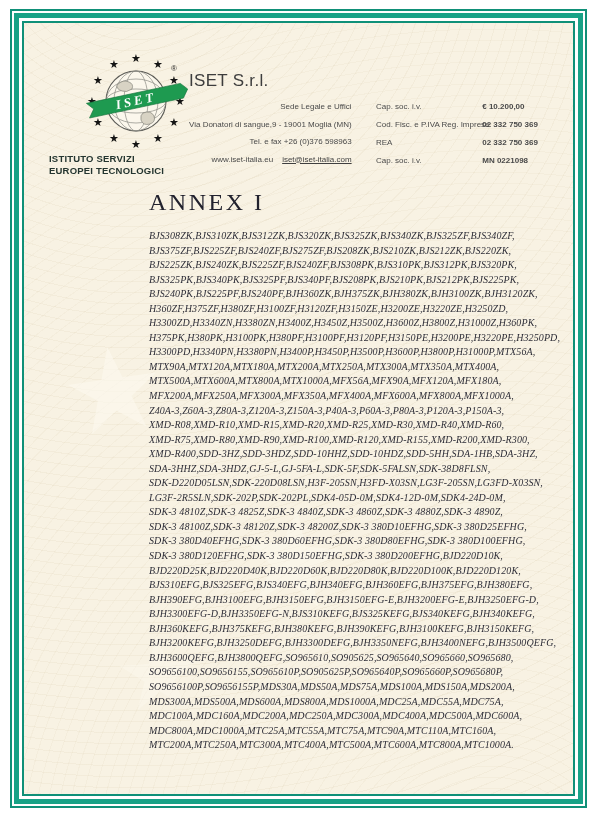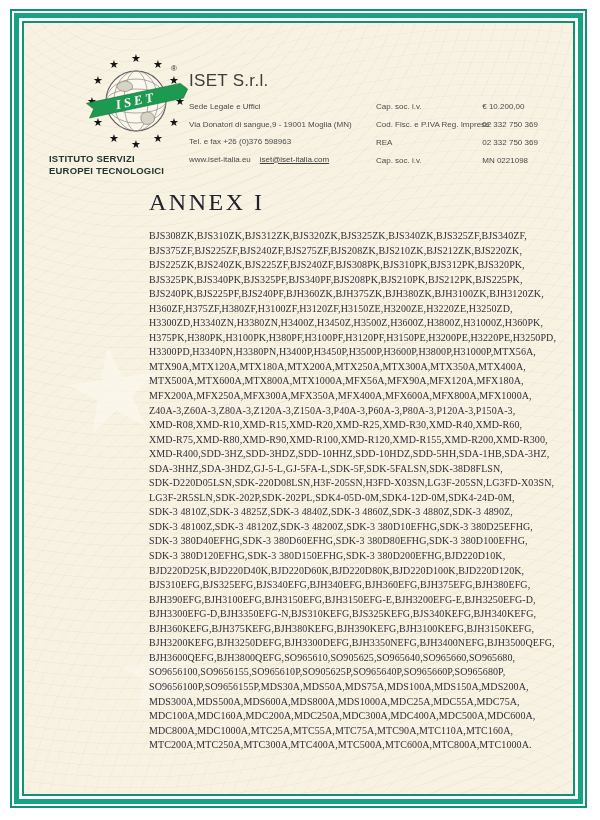--- a/index.html
+++ b/index.html
@@ -21,38 +21,38 @@
 
   
   .logo-wrap{position:absolute;left:55px;top:30px;width:120px;height:100px;}
   .org-name{
     position:absolute;left:25px;top:130px;width:180px;text-align:left;
     font-weight:bold;font-size:9.5px;line-height:12px;color:#243530;letter-spacing:.2px;
   }
 
   
   .company-name{position:absolute;left:165px;top:48px;font-size:17px;color:#3d3d3d;letter-spacing:.3px;}
-  .addr{position:absolute;left:165px;top:80px;color:#4a4a4a;font-size:8px;}
+  .addr{position:absolute;left:165px;top:80px;color:#4a4a4a;font-size:8px;text-align:right;}
   .addr p{margin:0 0 9.5px 0;line-height:8px;}
   .addr .link{text-decoration:underline;color:#3f3f3f;}
   .registry{position:absolute;left:352px;top:80px;font-size:8px;color:#4a4a4a;}
   .reg-row{margin:0 0 10px 0;line-height:8px;white-space:nowrap;}
   .reg-label{display:inline-block;width:104px;}
-  .reg-value{display:inline-block;}
+  .reg-value{display:inline-block;font-weight:bold;}
 
   
   .annex-title{
     position:absolute;left:125px;top:166px;width:400px;text-align:left;
     font-family:"Liberation Serif",serif;font-size:24px;letter-spacing:2.5px;color:#22222e;
   }
   .annex-body{
     position:absolute;left:125px;top:206px;width:402px;
     font-family:"Liberation Serif",serif;font-size:10px;color:#2e2e38;
   }
-  .code-line{line-height:14.55px;white-space:nowrap;letter-spacing:0.1px;}
+  .code-line{line-height:14.55px;white-space:nowrap;letter-spacing:0.1px;font-style:italic;}
 </style>
 </head>
 <body>
 
 <div class="page">
   <div class="frame-a">
     <div class="frame-b">
       <div class="frame-c">
 
         <div class="watermark-star" style="left:38px;top:310px;font-size:115px;transform:rotate(-8deg);">★</div>

